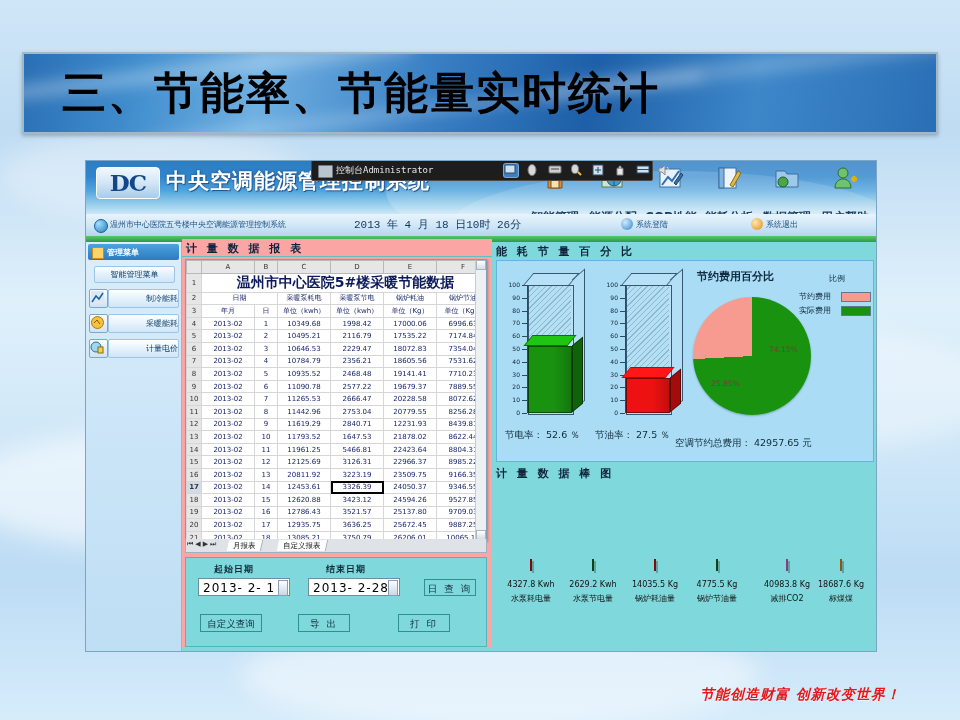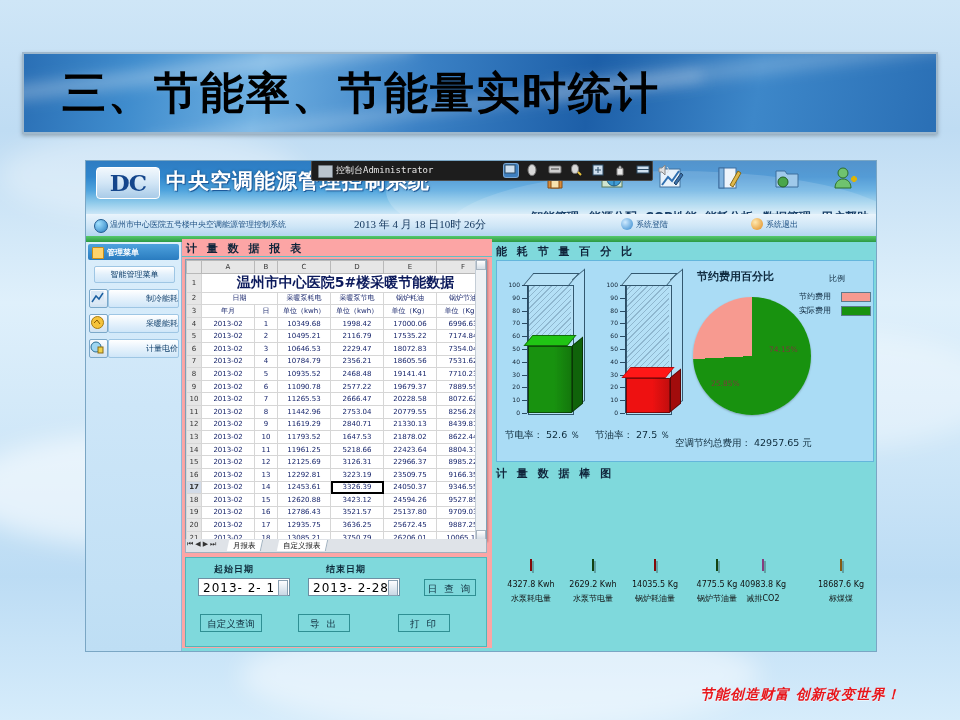--- a/index.html
+++ b/index.html
@@ -74,21 +74,21 @@
   .cbtn{position:absolute;top:3px;width:14px;height:13px;border-radius:2px;}
   .cbtn.sel{background:#3e7fbf;box-shadow:0 0 0 1px #79a9d8}
 
   
   #sub-header{position:absolute;left:0;top:53px;width:790px;height:22px;
      background:linear-gradient(180deg,#e9f4fc 0%,#cfe6f7 55%,#b3d6ef 100%);border-bottom:1px solid #8fb9d8;}
   #sub-header .sysname{position:absolute;left:24px;top:5px;font-size:8px;color:#1c4f82;white-space:nowrap}
   #sub-header .globe{position:absolute;left:8px;top:5px;width:12px;height:12px;border-radius:50%;
      background:radial-gradient(circle at 30% 30%,#9fe0ff,#2a7fc1);border:1px solid #1f5c92}
   #datetime{position:absolute;left:268px;top:3px;font-size:11px;color:#13365c;white-space:nowrap;
-     font-family:Liberation Serif, serif}
+     font-family:Liberation Mono, monospace}
   .syslink{position:absolute;top:5px;font-size:8px;color:#1c4f82;white-space:nowrap}
   .syslink .dot{position:absolute;left:-15px;top:-1px;width:12px;height:12px;border-radius:50%}
 
   
   #green-strip{position:absolute;left:0;top:75px;width:790px;height:6px;
      background:linear-gradient(180deg,#56c96a 0%,#2c9a44 100%);}
 
   
   #sidebar{position:absolute;left:0;top:81px;width:95px;height:409px;
      background:linear-gradient(180deg,#dbeefb 0%,#cde6f8 40%,#bedef4 100%);border-right:1px solid #8fb9d8;}
@@ -490,55 +490,55 @@
               <td>2753.04</td>
               <td>20779.55</td>
               <td>8256.28</td>
             </tr>
             <tr>
               <td class="rownum">12</td>
               <td>2013-02</td>
               <td>9</td>
               <td>11619.29</td>
               <td>2840.71</td>
-              <td>21330.13</td>
+              <td>12231.93</td>
               <td>8439.81</td>
             </tr>
             <tr>
               <td class="rownum">13</td>
               <td>2013-02</td>
               <td>10</td>
               <td>11793.52</td>
               <td>1647.53</td>
               <td>21878.02</td>
               <td>8622.44</td>
             </tr>
             <tr>
               <td class="rownum">14</td>
               <td>2013-02</td>
               <td>11</td>
               <td>11961.25</td>
-              <td>5218.66</td>
+              <td>5466.81</td>
               <td>22423.64</td>
               <td>8804.31</td>
             </tr>
             <tr>
               <td class="rownum">15</td>
               <td>2013-02</td>
               <td>12</td>
               <td>12125.69</td>
               <td>3126.31</td>
               <td>22966.37</td>
               <td>8985.22</td>
             </tr>
             <tr>
               <td class="rownum">16</td>
               <td>2013-02</td>
               <td>13</td>
-              <td>12292.81</td>
+              <td>20811.92</td>
               <td>3223.19</td>
               <td>23509.75</td>
               <td>9166.35</td>
             </tr>
             <tr>
               <td class="rownum sel">17</td>
               <td>2013-02</td>
               <td>14</td>
               <td>12453.61</td>
               <td class="sel-cell">3326.39</td>
@@ -732,21 +732,21 @@
       <div class="metric" style="left:128px">
         <span class="chip" id="m2" style="background: rgb(238, 17, 17); border-color: rgba(0, 0, 0, 0.45);"></span>
         <span class="val">14035.5 Kg</span>
         <span class="nm">锅炉耗油量</span>
       </div>
       <div class="metric" style="left:190px">
         <span class="chip" id="m3" style="background: rgb(31, 122, 31); border-color: rgba(0, 0, 0, 0.45);"></span>
         <span class="val">4775.5  Kg</span>
         <span class="nm">锅炉节油量</span>
       </div>
-      <div class="metric" style="left:236px">
+      <div class="metric" style="left:260px">
         <span class="chip" id="m4" style="background: rgb(242, 114, 232); border-color: rgba(0, 0, 0, 0.45);"></span>
         <span class="val">40983.8 Kg</span>
         <span class="nm">减排CO2</span>
       </div>
       <div class="metric" style="left:314px">
         <span class="chip" id="m5" style="background: rgb(242, 166, 38); border-color: rgba(0, 0, 0, 0.45);"></span>
         <span class="val">18687.6 Kg</span>
         <span class="nm">标煤煤</span>
       </div>
     </div>

